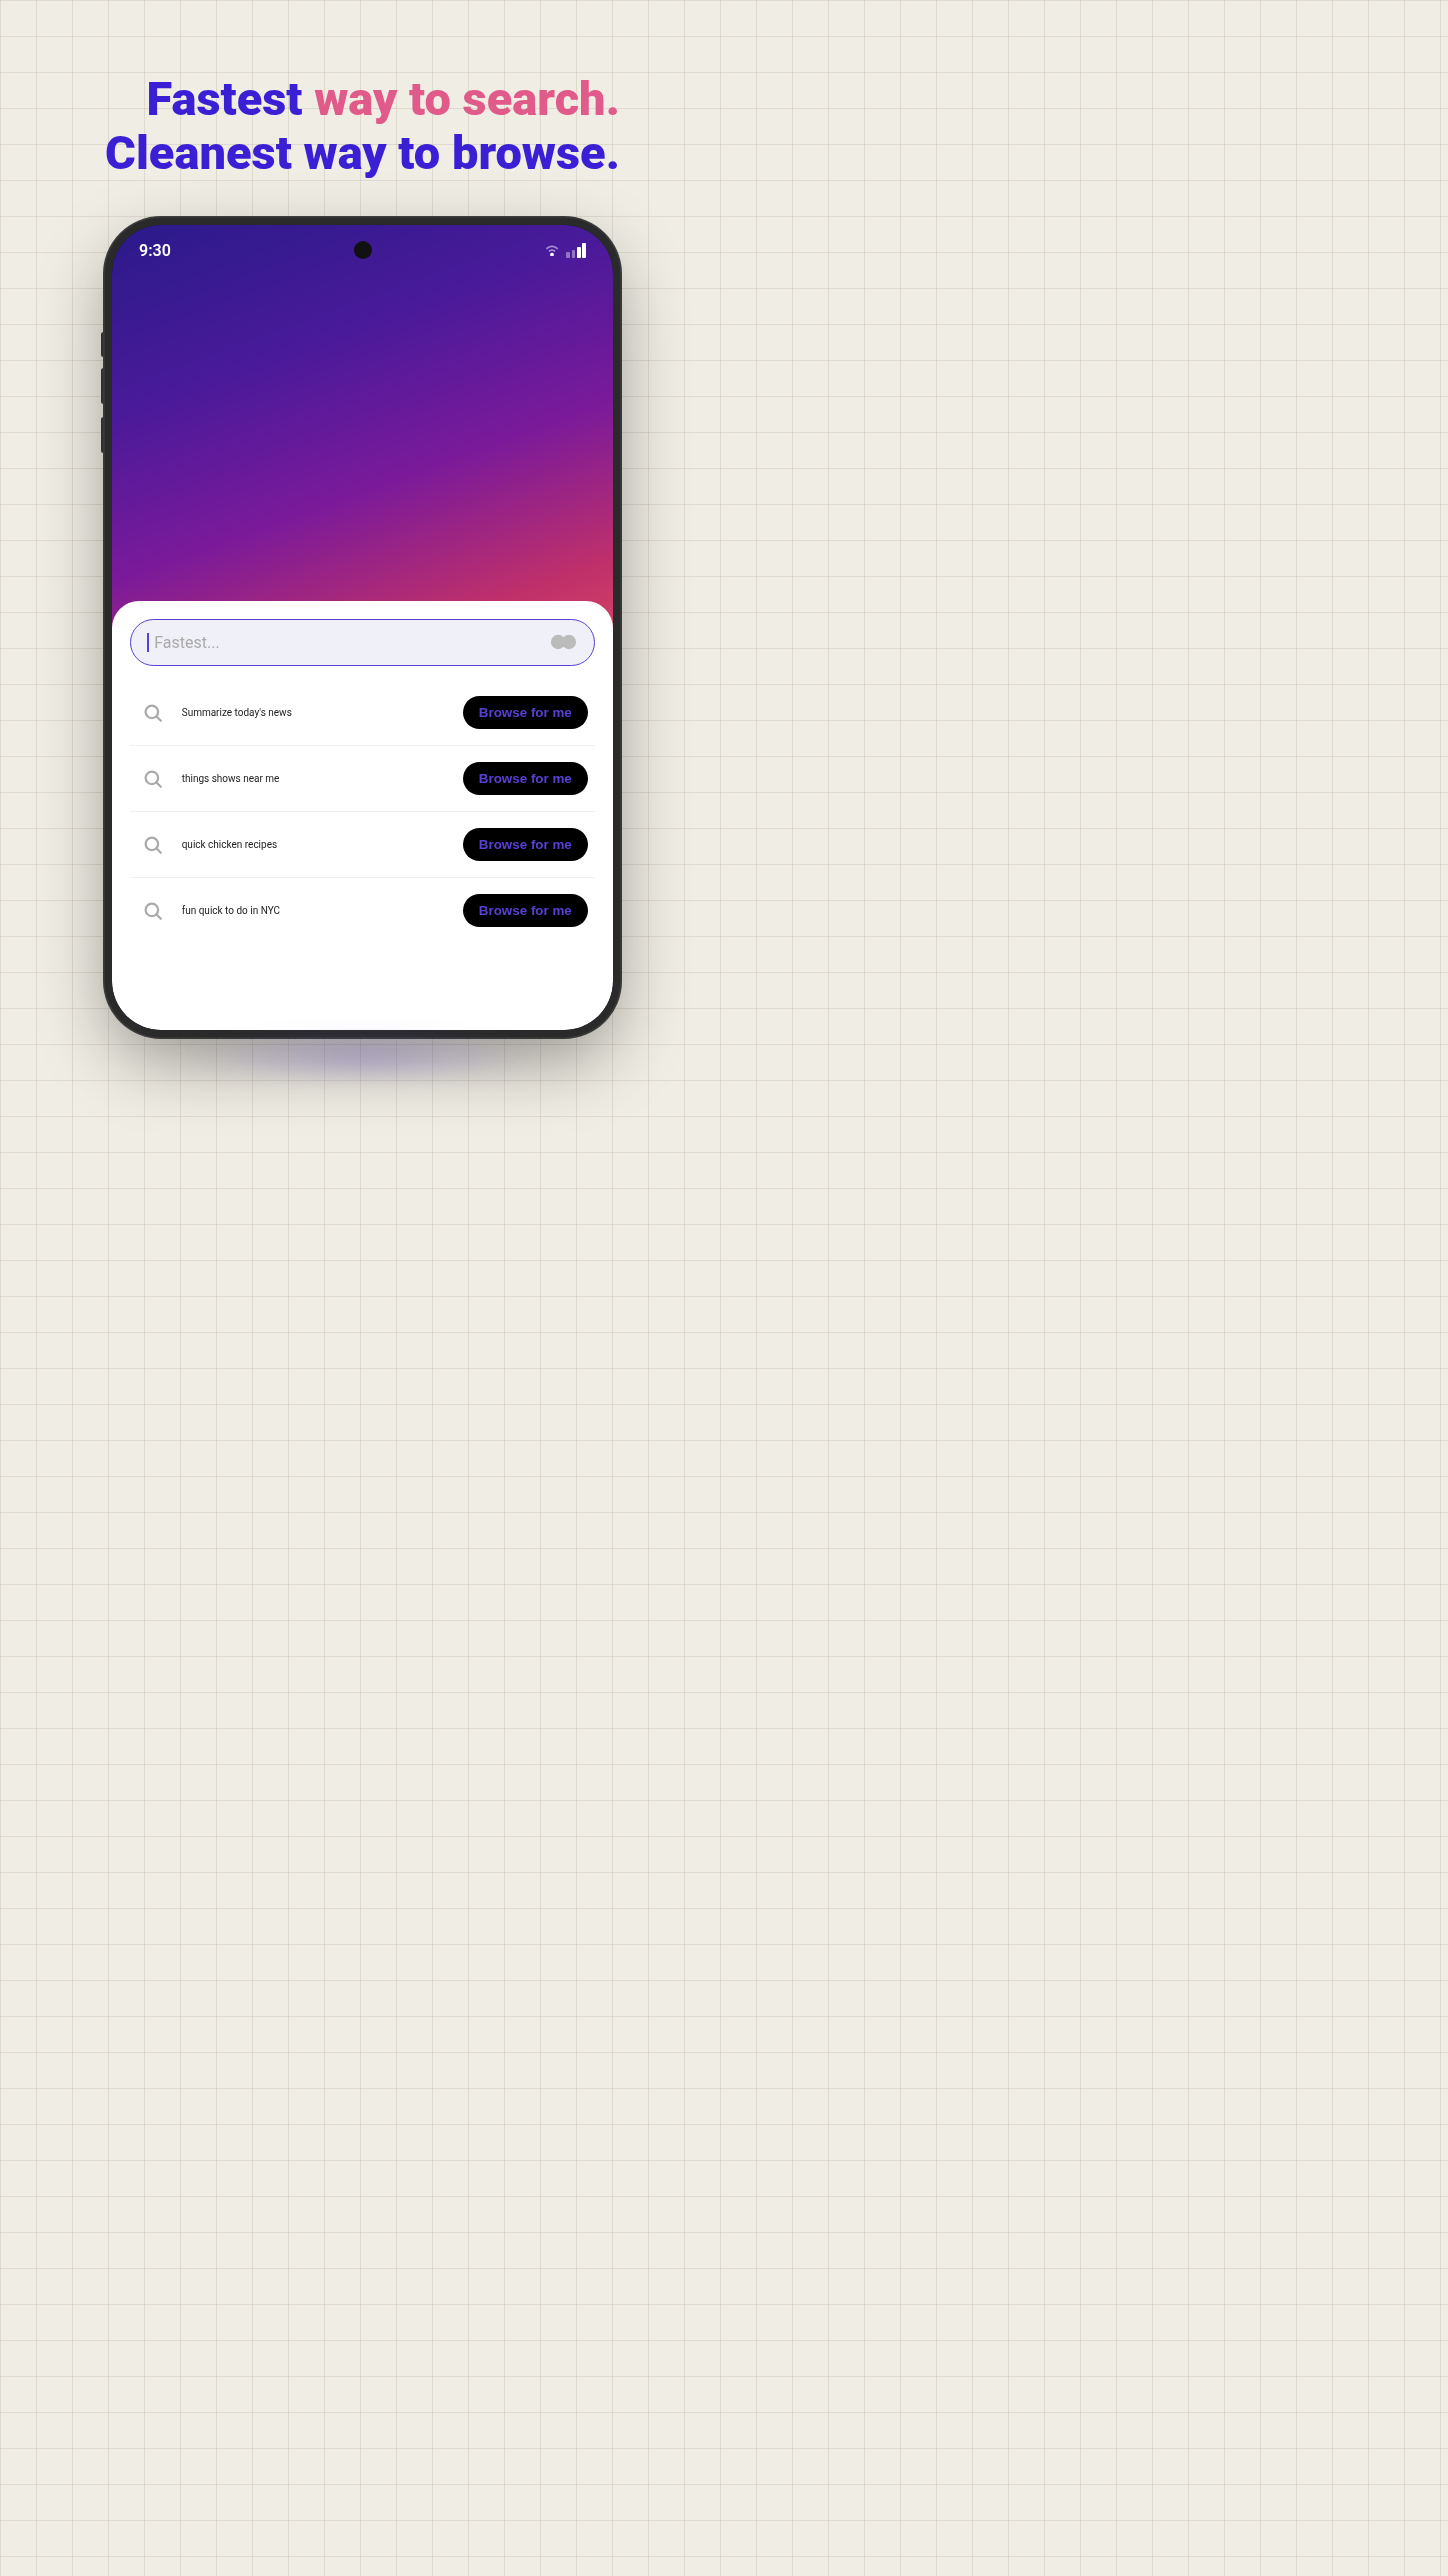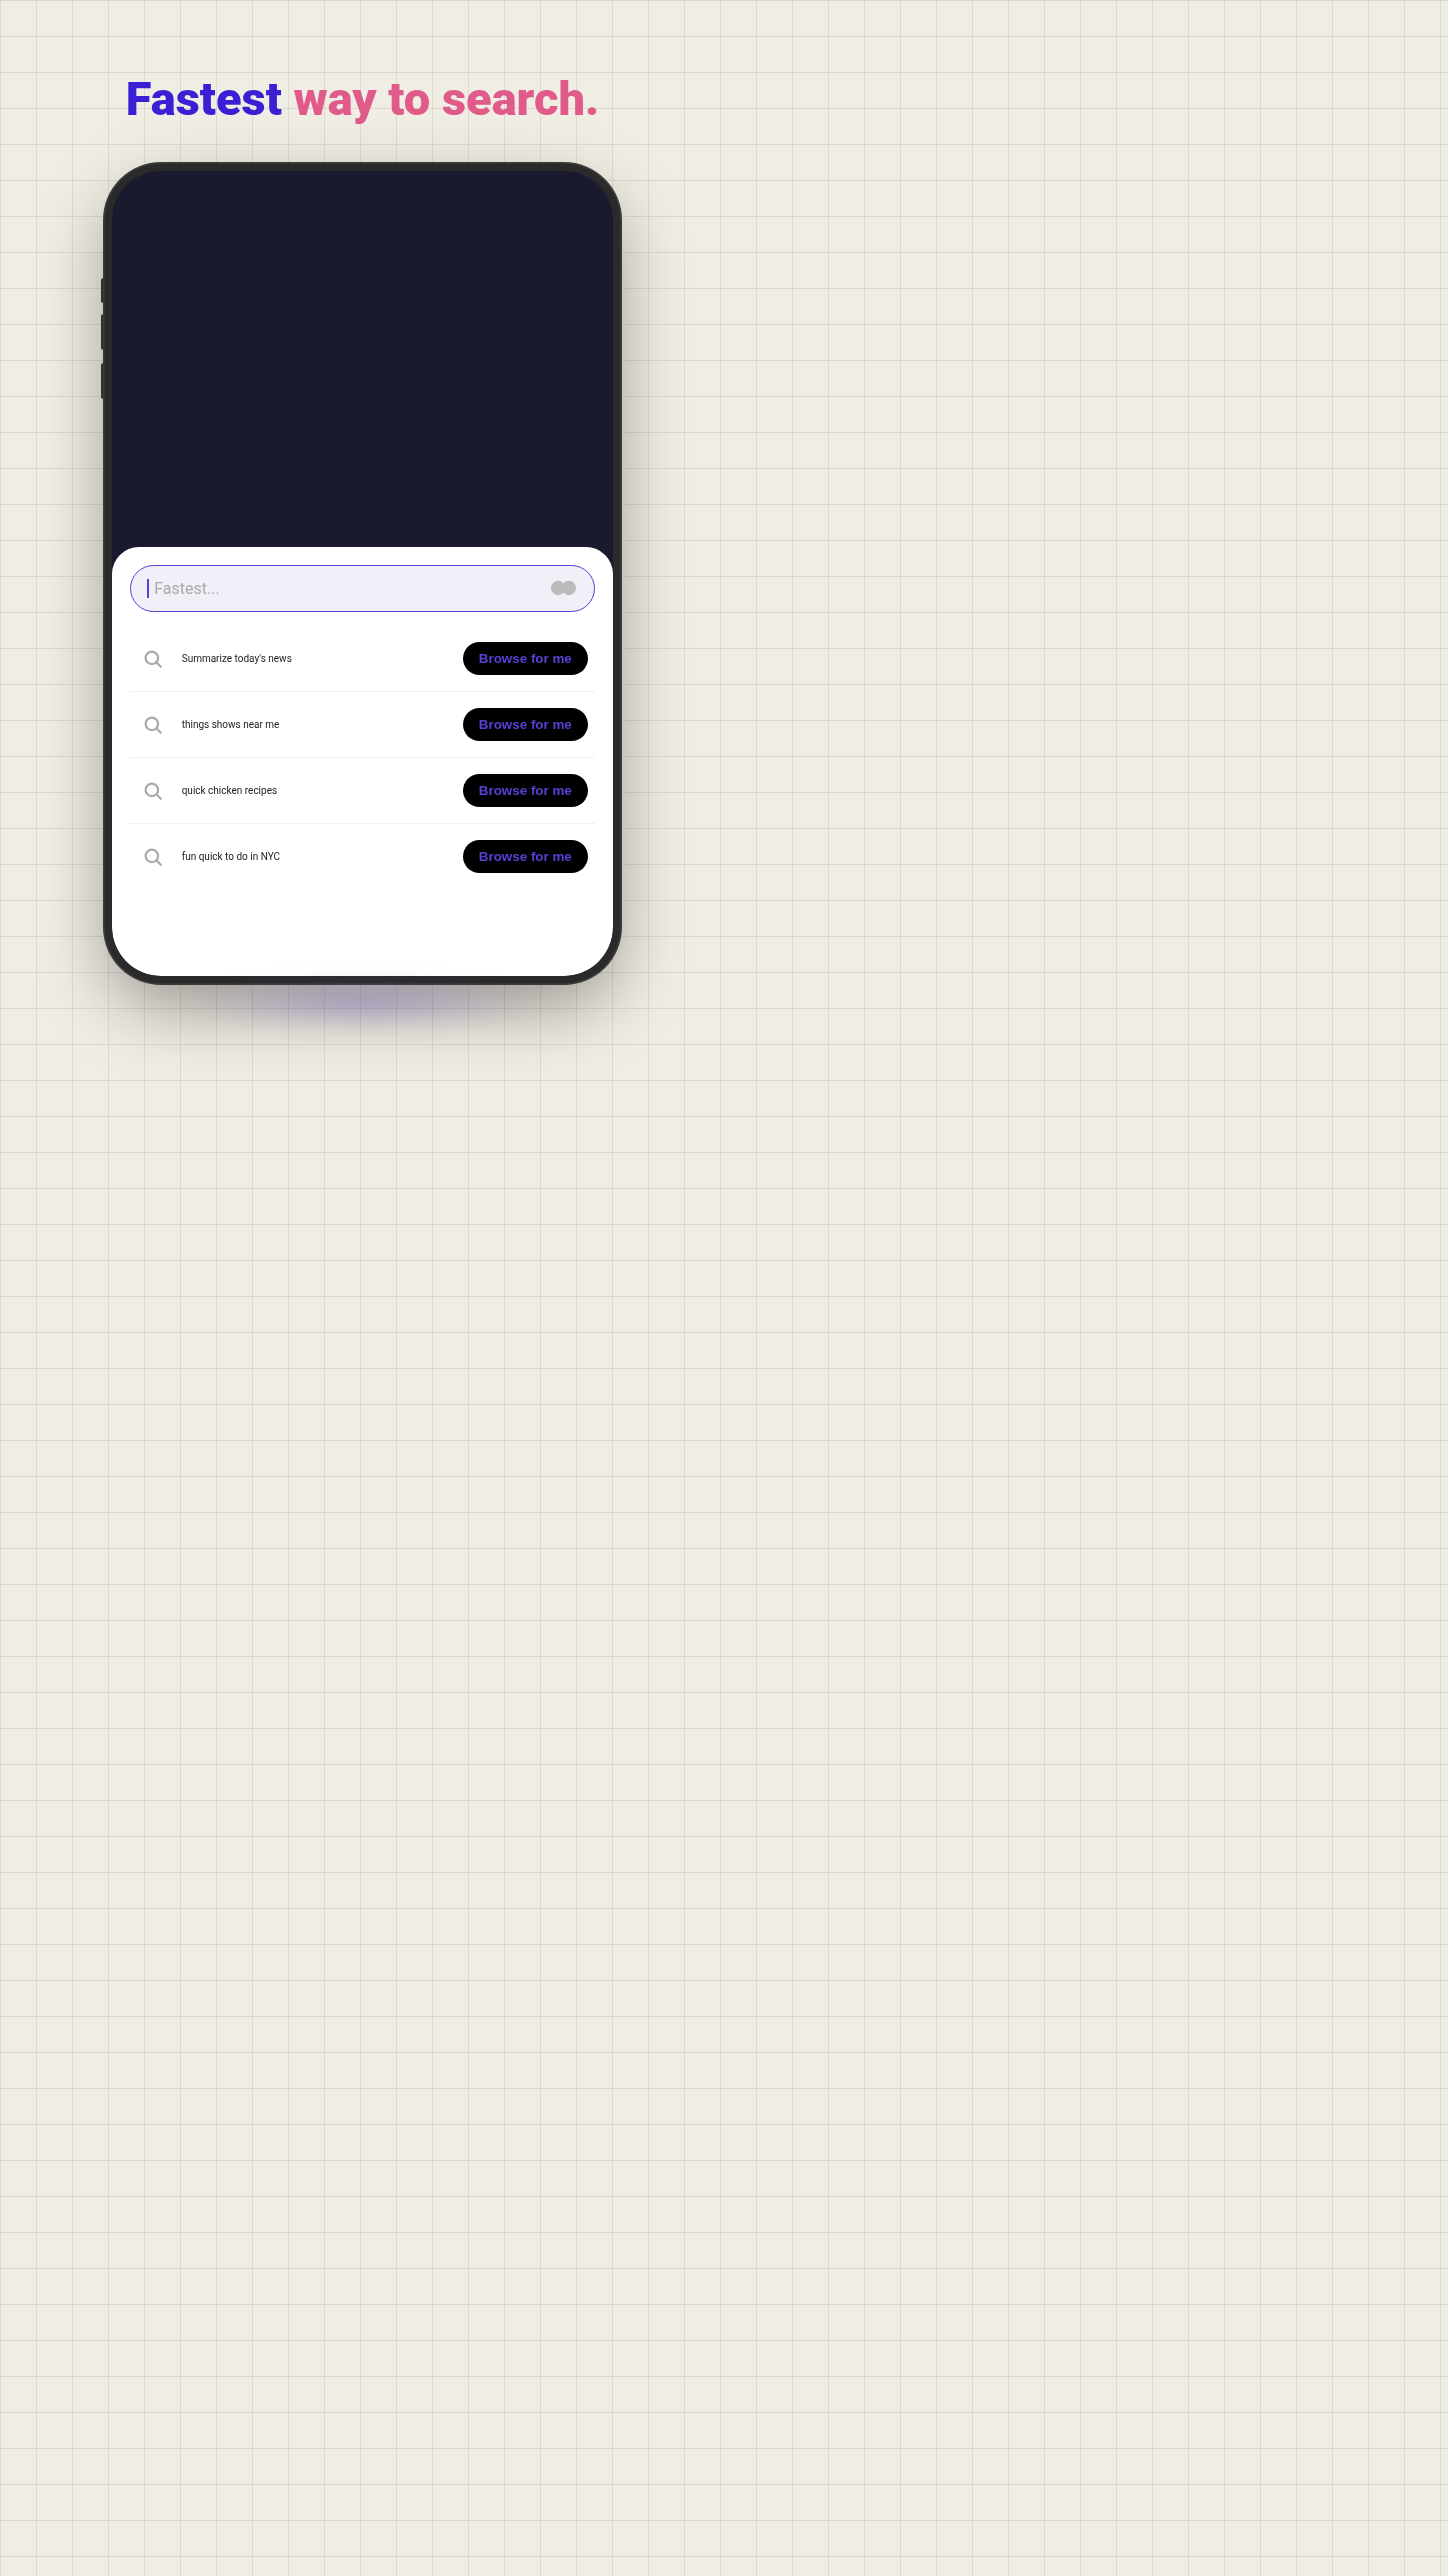--- a/index.html
+++ b/index.html
@@ -303,30 +303,54 @@
       filter: blur(9px);
     }
   </style>
 </head>
 <body>
 
 <div class="page-title">
   <span class="title-line1">
     <span class="title-fastest">Fastest </span><span class="title-way-to-search">way to search.</span>
   </span>
+  <span class="title-line2">Cleanest way to browse.</span>
 </div>
 
 <div class="phone-wrapper">
   <div class="left-power-btn"></div>
   <div class="left-volume-btn"></div>
   <div class="left-volume-btn2"></div>
 
   <div class="phone-frame">
     <div class="phone-screen">
 
+      <div class="screen-gradient">
+
+        <div class="status-bar">
+          <span class="status-time">9:30</span>
+          <div class="camera-notch"></div>
+          <div class="status-icons">
+
+            <span class="wifi-icon">
+              <svg width="18" height="14.3" viewBox="0 0 20 16" fill="white">
+                <path d="M10 12a2 2 0 1 1 0 4 2 2 0 0 1 0-4zm0-4a6 6 0 0 1 4.24 1.76l-1.41 1.41A4 4 0 0 0 10 10a4 4 0 0 0-2.83 1.17L5.76 9.76A6 6 0 0 1 10 8zm0-4a10 10 0 0 1 7.07 2.93L15.66 8.34A8 8 0 0 0 10 6a8 8 0 0 0-5.66 2.34L2.93 6.93A10 10 0 0 1 10 4z" opacity="0.5"></path>
+                <path d="M10 12a2 2 0 1 1 0 4 2 2 0 0 1 0-4z"></path>
+              </svg>
+            </span>
+
+            <div class="signal-icon">
+              <div class="signal-bar dim" style="height:5.4px;"></div>
+              <div class="signal-bar dim" style="height:8px;"></div>
+              <div class="signal-bar" style="height:10.7px;"></div>
+              <div class="signal-bar" style="height:14.3px;"></div>
+            </div>
+          </div>
+        </div>
+      </div>
 
       <div class="screen-content">
 
         <div class="search-bar">
           <div class="search-cursor"></div>
           <span class="search-placeholder">Fastest...</span>
           <div class="search-mic">
             <svg width="29" height="18" viewBox="0 0 32 20" fill="none">
               <circle cx="10" cy="10" r="8" fill="#bbb"></circle>
               <circle cx="22" cy="10" r="8" fill="#bbb"></circle>

